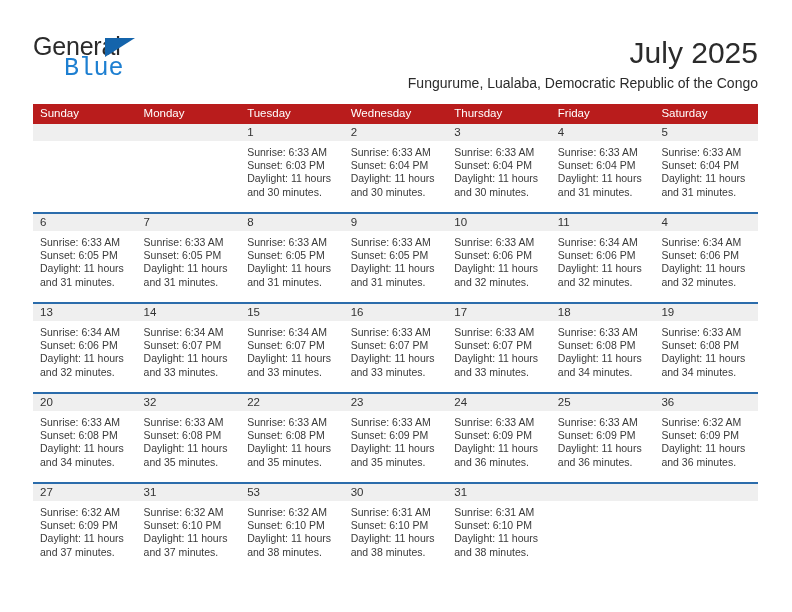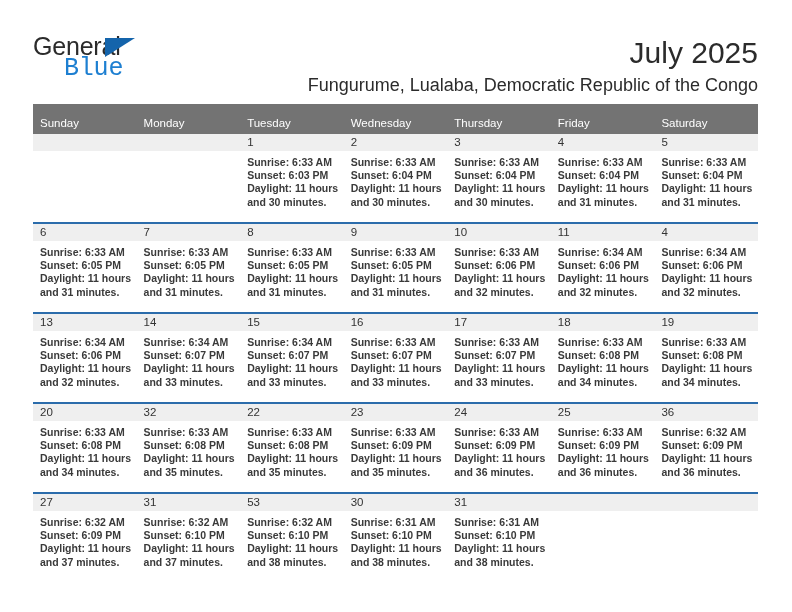--- a/index.html
+++ b/index.html
@@ -72,43 +72,43 @@
     top: 8px;
     font-size: 30px;
     color: #2b2b2b;
     text-align: right;
     white-space: nowrap;
   }
   .subtitle {
     position: absolute;
     right: 0;
     top: 47px;
-    font-size: 18px;
+    font-size: 14px;
     color: #2b2b2b;
     text-align: right;
     white-space: nowrap;
   }
 
   
   .calendar {
     position: absolute;
     left: 33px;
     top: 104px;
     width: 725px;
     border-collapse: collapse;
     table-layout: fixed;
   }
 
   .calendar th {
-    background: #737373;
+    background: #b91c1c;
     color: #ffffff;
     font-size: 11.5px;
     font-weight: normal;
     text-align: left;
-    padding: 13px 0 5px 7px;
+    padding: 3px 0 5px 7px;
     height: 12px;
     border: none;
   }
 
   .calendar td {
     vertical-align: top;
     padding: 0;
     border: none;
     border-top: 2px solid #2b6cab;
     height: 88px;
@@ -132,21 +132,20 @@
     line-height: 15px;
   }
   .cell.empty .daynum-band {
     background: #efefef;
   }
   .details {
     padding: 5px 6px 0 7px;
     font-size: 10.5px;
     line-height: 13.2px;
     color: #3a3a3a;
-    font-weight: bold;
   }
   .details div {
     white-space: nowrap;
   }
 </style>
 </head>
 <body>
 
 <div class="page">
 

